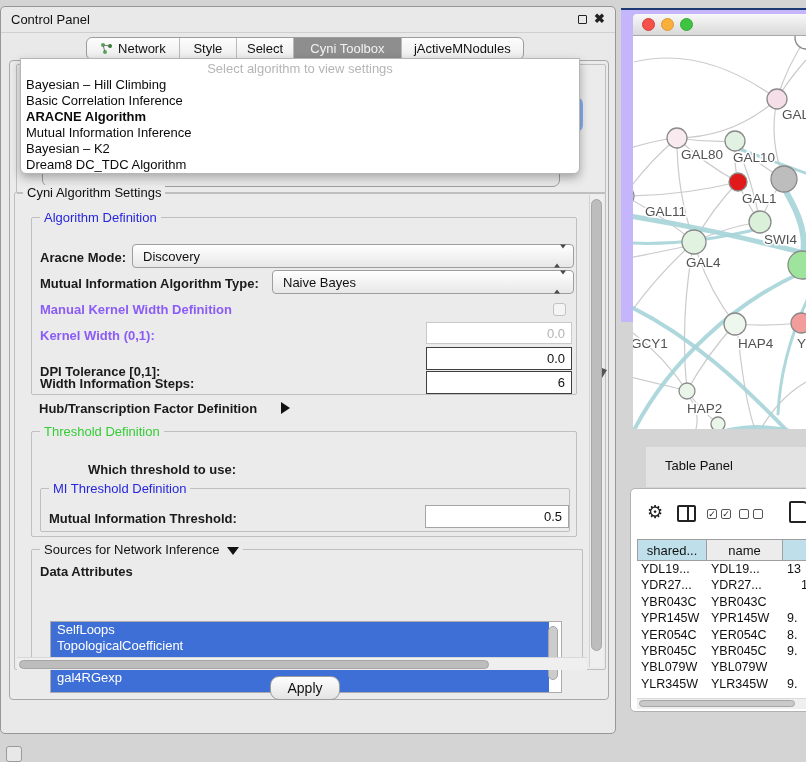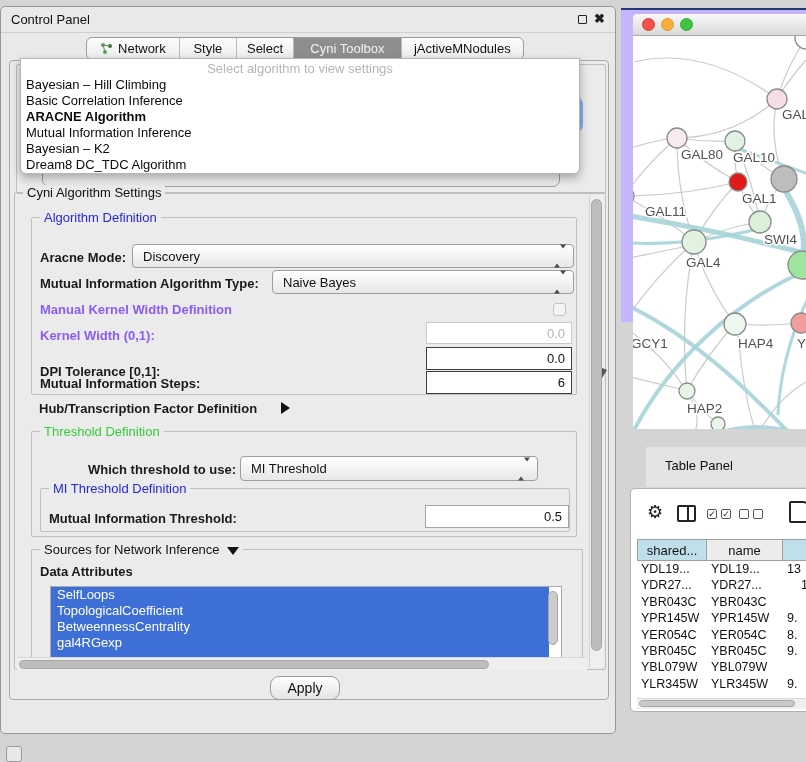--- a/index.html
+++ b/index.html
@@ -42,21 +42,21 @@
   
   .popup{background:#fff;border:1px solid #b5b5b5;border-radius:0 0 6px 6px;box-shadow:0 4px 10px rgba(0,0,0,.3);z-index:30;}
   .popup .ph{font-size:13px;color:#b5b5b5;text-align:center;height:16px;line-height:16px;}
   .popup .it{font-size:13px;color:#0a0a0a;height:16px;line-height:16px;padding-left:5px;white-space:nowrap;}
   .popup .it.b{font-weight:bold;}
   
   .sbv{background:#efefef;border-left:1px solid #d2d2d2;}
   .sbh{background:#efefef;border-top:1px solid #d8d8d8;}
   .thumb{background:#bdbdbd;border:1px solid #a6a6a6;border-radius:6px;}
   
-  .attr-list{background:#fff;border:1px solid #ababab;overflow:hidden;}
+  .attr-list{background:#fff;border:1px solid #ababab;overflow:hidden;margin-top:35px;}
   .attr-it{height:16px;line-height:16px;font-size:13px;color:#fff;padding-left:6px;}
   
   .apply-btn{border:1px solid #9b9b9b;border-radius:5px;background:linear-gradient(#fefefe,#e4e4e4);font-size:14px;color:#111;display:flex;align-items:center;justify-content:center;}
   
   .net-window{left:621px;top:8px;width:185px;height:314px;background:#c4b5fd;border-top:2px solid #1d3a75;}
   .net-titlebar{left:12px;top:4px;right:0;height:22px;background:linear-gradient(#f8f8f8,#d9d9d9);border-bottom:1px solid #a9a9a9;border-radius:4px 0 0 0;}
   .light{width:13px;height:13px;border-radius:50%;top:4px;}
   .light.r{background:#f5504a;border:1px solid #d43f39;}
   .light.y{background:#f8af3c;border:1px solid #dd9a2f;}
   .light.g{background:#3fc442;border:1px solid #35a937;}
@@ -147,34 +147,30 @@
           <div class="abs combo" style="left:240px;top:52px;width:302px;height:24px;">
               <span>Naive Bayes</span>
               <span class="stepper"><span class="tri-up"></span><span class="tri-down"></span></span>
             </div>
           <span class="abs lbl dis" style="left:8px;top:84px;">Manual Kernel Width Definition</span>
           <span class="abs checkbox" style="left:521px;top:85px;"></span>
           <span class="abs lbl dis" style="left:8px;top:110px;">Kernel Width (0,1):</span>
           <div class="abs field dis" style="left:394px;top:104px;width:146px;height:22px;">0.0</div>
           <span class="abs lbl" style="left:8px;top:146px;">DPI Tolerance [0,1]:</span>
           <div class="abs field strong" style="left:394px;top:129px;width:146px;height:23px;">0.0</div>
-          <span class="abs lbl" style="left:8px;top:158px;">Mutual Information Steps:</span>
+          <span class="abs lbl" style="left:8px;top:158px;">Width Information Steps:</span>
           <div class="abs field strong" style="left:394px;top:153px;width:146px;height:23px;">6</div>
         </div>
 
         <span class="abs lbl" style="left:24px;top:208px;">Hub/Transcription Factor Definition</span>
         <span class="abs" style="left:266px;top:209px;width:0;height:0;border-top:6px solid transparent;border-bottom:6px solid transparent;border-left:9px solid #111;"></span>
 
         <div class="abs group" style="left:16px;top:238px;width:546px;height:106px;">
           <span class="gtitle green">Threshold Definition</span>
           <span class="abs lbl" style="left:56px;top:30px;">Which threshold to use:</span>
-          <div class="abs combo" style="left:208px;top:24px;width:298px;height:25px;">
-              <span>MI Threshold</span>
-              <span class="stepper"><span class="tri-up"></span><span class="tri-down"></span></span>
-            </div>
           <div class="abs group" style="left:8px;top:56px;width:530px;height:44px;">
             <span class="gtitle blue">MI Threshold Definition</span>
             <span class="abs lbl" style="left:8px;top:22px;">Mutual Information Threshold:</span>
             <div class="abs field" style="left:384px;top:16px;width:144px;height:23px;">0.5</div>
           </div>
         </div>
 
         <div class="abs group" style="left:16px;top:356px;width:552px;height:112px;border-bottom:none;">
           <span class="gtitle"><span>Sources for Network Inference</span> <span class="abs-inline" style="display:inline-block;width:0;height:0;border-left:6px solid transparent;border-right:6px solid transparent;border-top:8px solid #111;vertical-align:middle;margin-left:4px;"></span></span>
           <span class="abs lbl" style="left:8px;top:14px;">Data Attributes</span>

